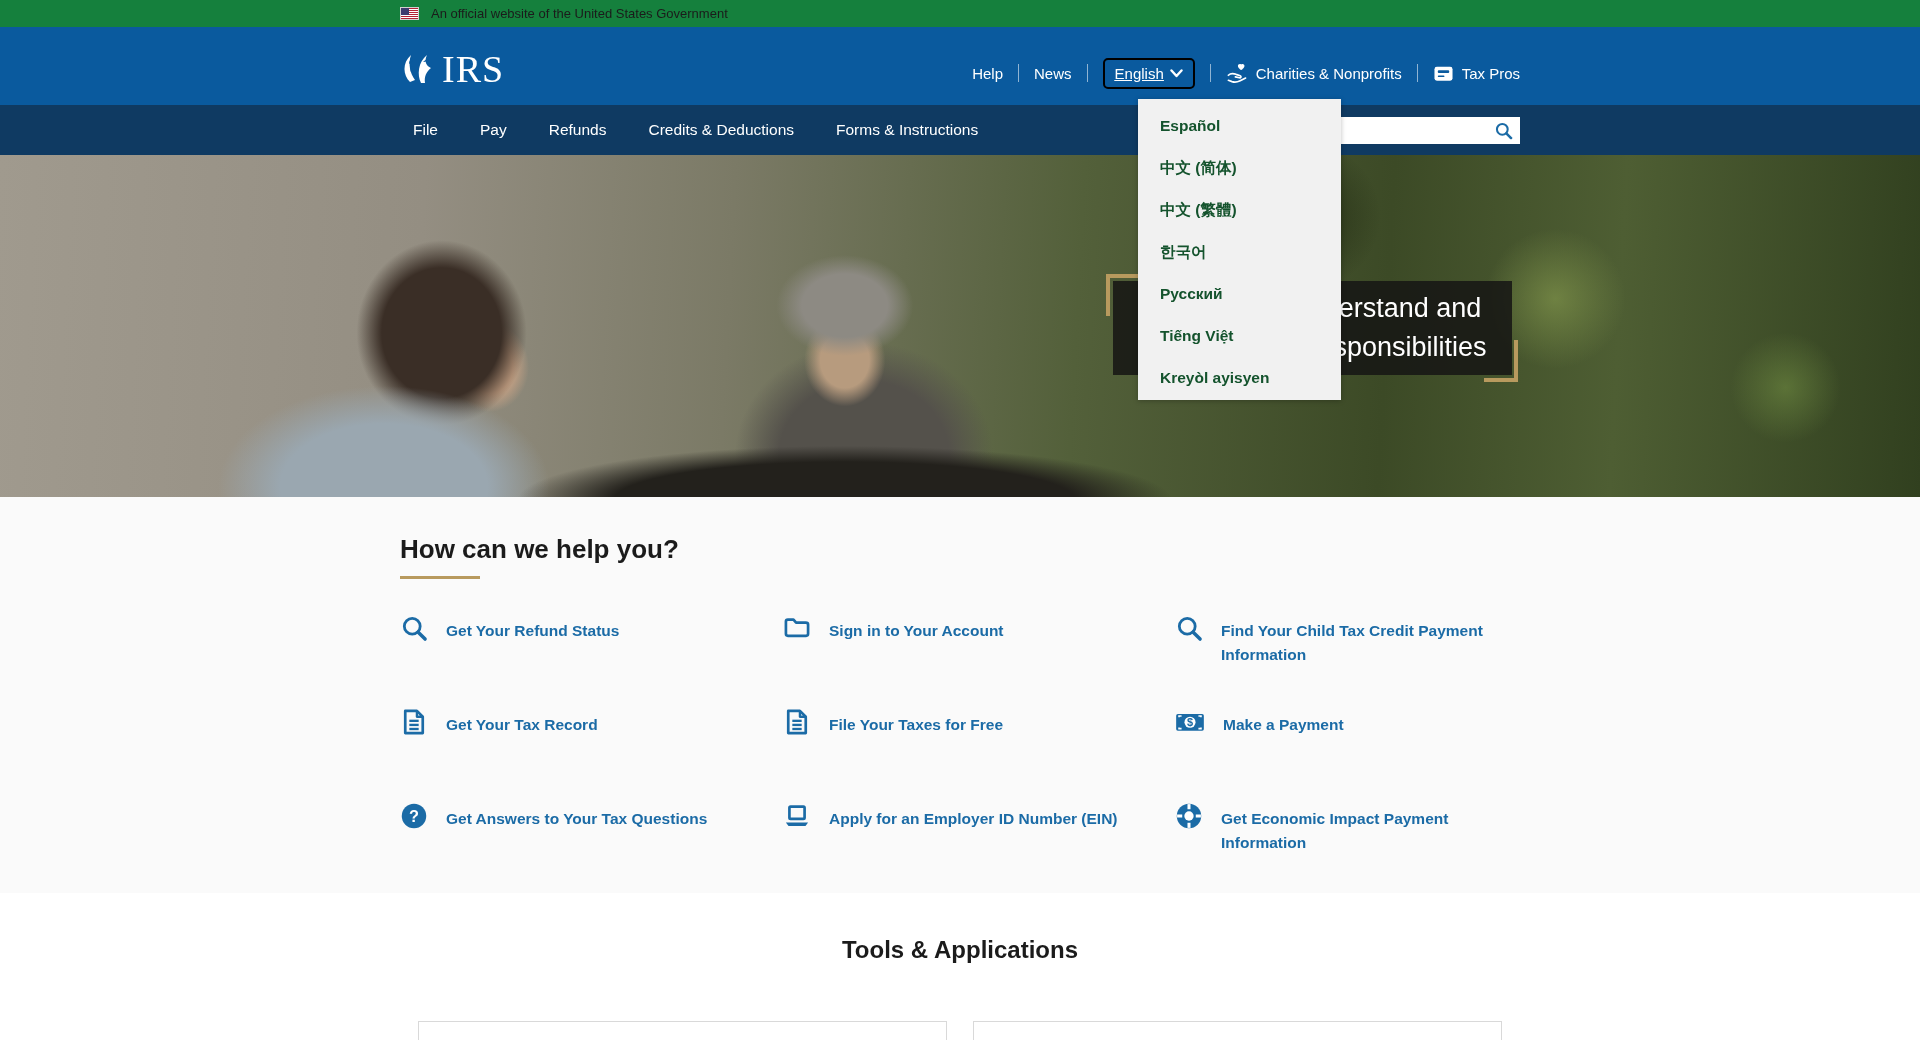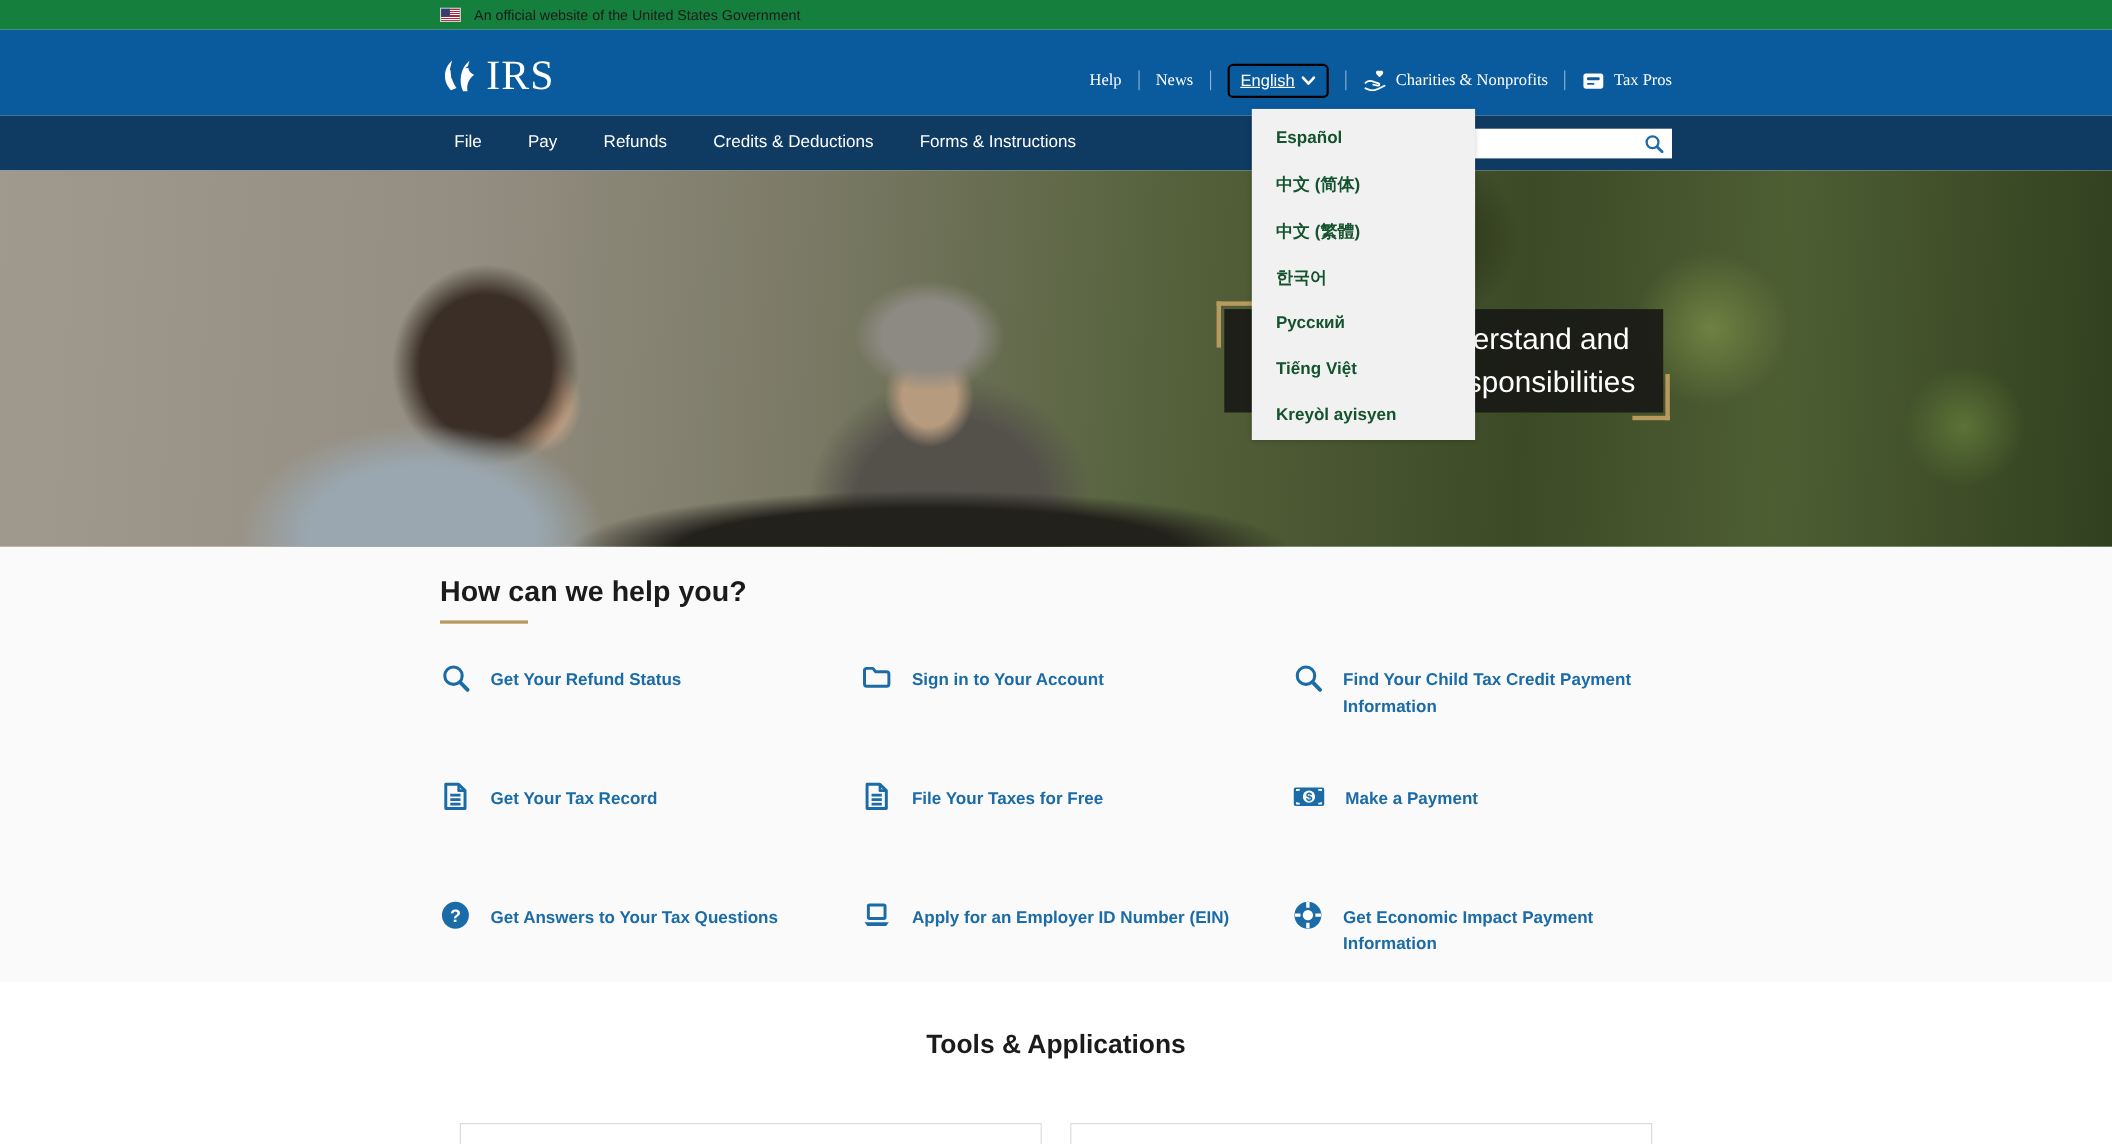--- a/index.html
+++ b/index.html
@@ -14,21 +14,21 @@
     background:repeating-linear-gradient(#b22234 0 1px, #fff 1px 2px); border:0.5px solid #d0d0d0; }
   .flag::after { content:""; position:absolute; left:0; top:0; width:8px; height:7px; background:#3c3b6e; }
   .gov-banner span { font-size:13px; color:#1b1b1b; }
 
   
   .header { height:78px; background:#0a5a9e; position:relative; }
   .header .container { height:78px; }
   .logo { position:absolute; left:0; top:21px; display:flex; align-items:flex-end; gap:2px; cursor:pointer; }
   .logo .wordmark { color:#fff; font-family:"Liberation Serif", serif; font-size:38px; line-height:38px; letter-spacing:1px; }
   .header-right { position:absolute; right:0; top:28px; height:36px; display:flex; align-items:center; gap:15px; }
-  .hlink { color:#fff; font-size:15px; text-decoration:none; cursor:pointer; display:flex; align-items:center; gap:8px;font-family:Liberation Serif, serif; }
+  .hlink { color:#fff; font-size:15px; text-decoration:none; cursor:pointer; display:flex; align-items:center; gap:8px; }
   .sep { width:1px; height:18px; background:rgba(255,255,255,.55); }
   .lang-btn { display:flex; align-items:center; gap:6px; color:#fff; font-size:15px;
     border:2px solid #000; border-radius:5px; padding:5px 10px; background:transparent; cursor:pointer;text-decoration:underline; }
   .lang-btn .lbl { text-decoration:underline; }
 
   
   .nav { height:50px; background:#0f3a62; position:relative; }
   .nav .container { height:50px; display:flex; align-items:center; }
   .nav-item { color:#fff; font-size:15.5px; padding:0 21px; height:50px; display:flex; align-items:center; cursor:pointer; }
   .nav-item:first-child { padding-left:13px; }
@@ -61,24 +61,24 @@
     align-items:center; justify-content:center; font-size:27px; line-height:39px; text-align:center; }
 
   
   .lang-menu { position:absolute; left:1138px; top:99px; width:203px; height:301px; background:#f1f1f1;
     box-shadow:0 1px 5px rgba(0,0,0,.25); z-index:60; padding-top:6px; }
   .lang-item { height:42px; display:flex; align-items:center; padding-left:22px;
     color:#14532d; font-size:15.5px; font-weight:bold; cursor:pointer; }
 
   
   .help-section { height:396px; background:#fafafa; }
-  .help-section .container { padding-top:25px; }
+  .help-section .container { padding-top:37px; }
   .help-title { font-size:26px; font-weight:bold; color:#1b1b1b; }
   .gold-rule { width:80px; height:3px; background:#b89a5e; margin-top:11px; }
-  .help-grid { margin-top:37px; display:grid; grid-template-columns:383px 392px 345px; row-gap:52px; }
+  .help-grid { margin-top:37px; display:grid; grid-template-columns:383px 392px 345px; row-gap:38px; }
   .help-link { display:flex; gap:18px; min-height:56px; align-items:flex-start; cursor:pointer; }
   .help-link .ic { flex:0 0 28px; margin-top:-2px; }
   .help-link .txt { color:#1b6ba6; font-size:15.5px; font-weight:bold; line-height:24px; padding-top:3px; max-width:300px; }
 
   
   .tools-section { height:147px; background:#fff; }
   .tools-title { padding-top:43px; text-align:center; font-size:24px; font-weight:bold; color:#1b1b1b; }
   .tools-cards { margin-top:57px; display:flex; justify-content:center; gap:26px; }
   .tools-card { width:529px; height:120px; background:#fff; border:1px solid #d9d9d9; }
 

